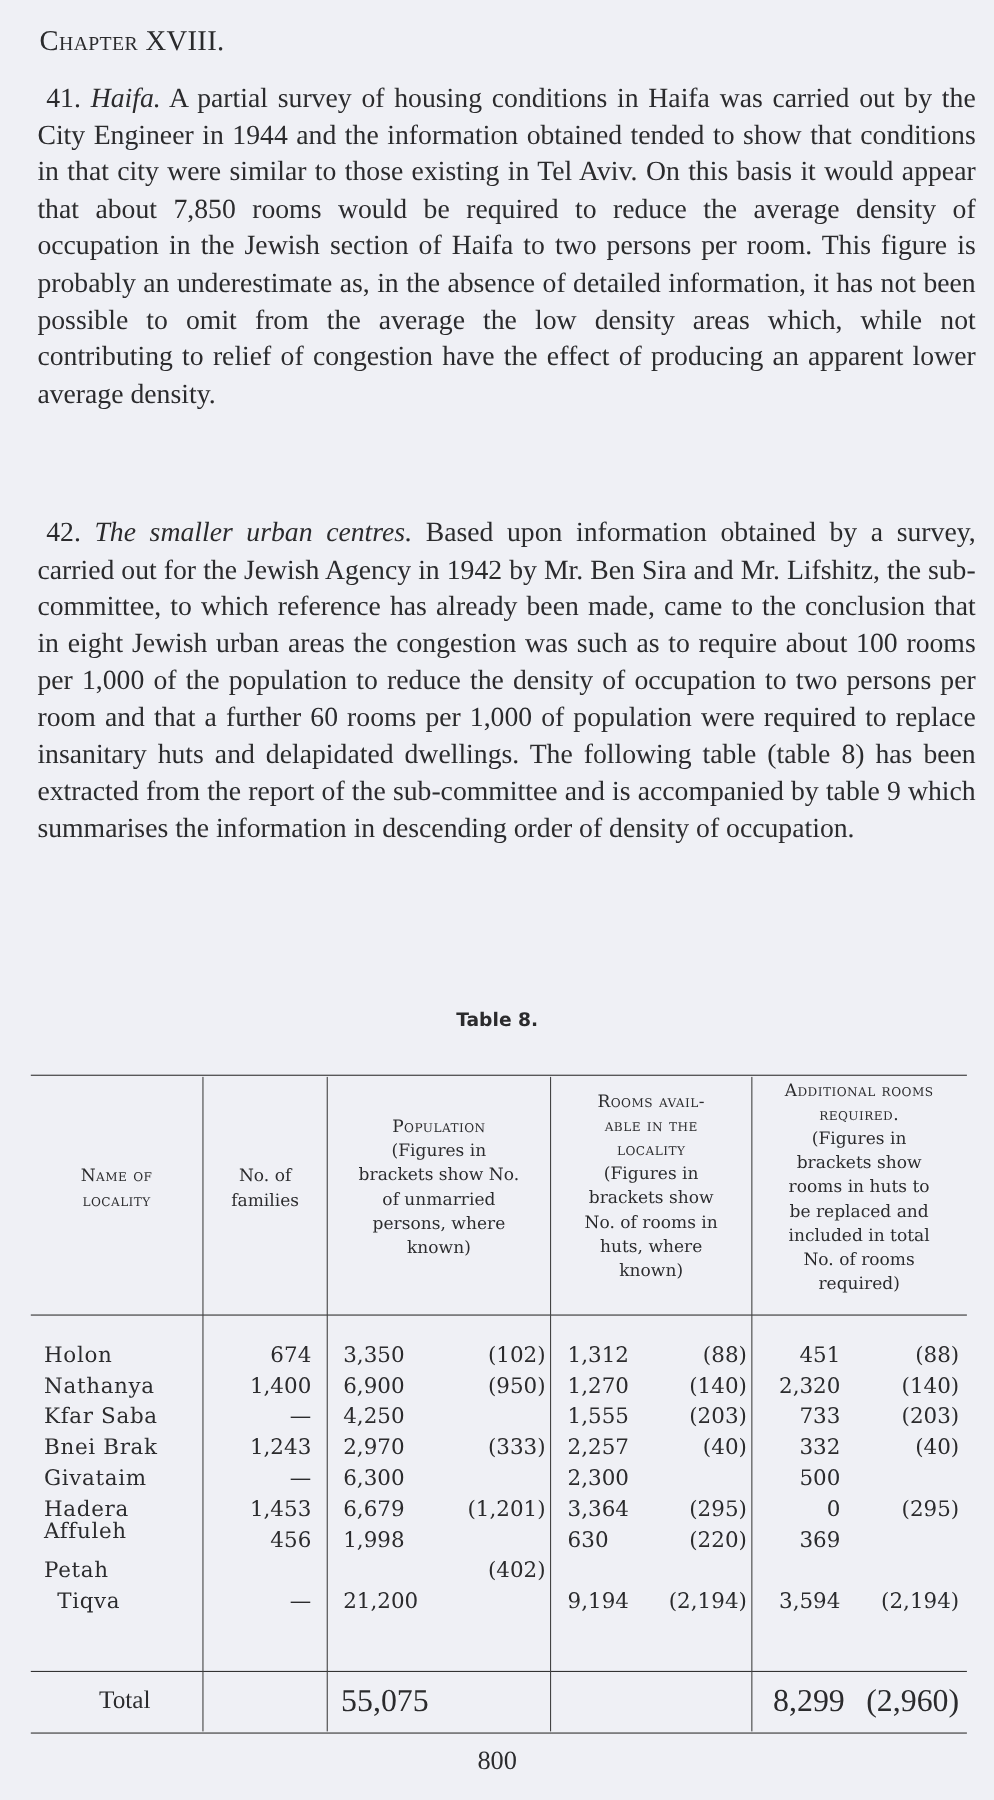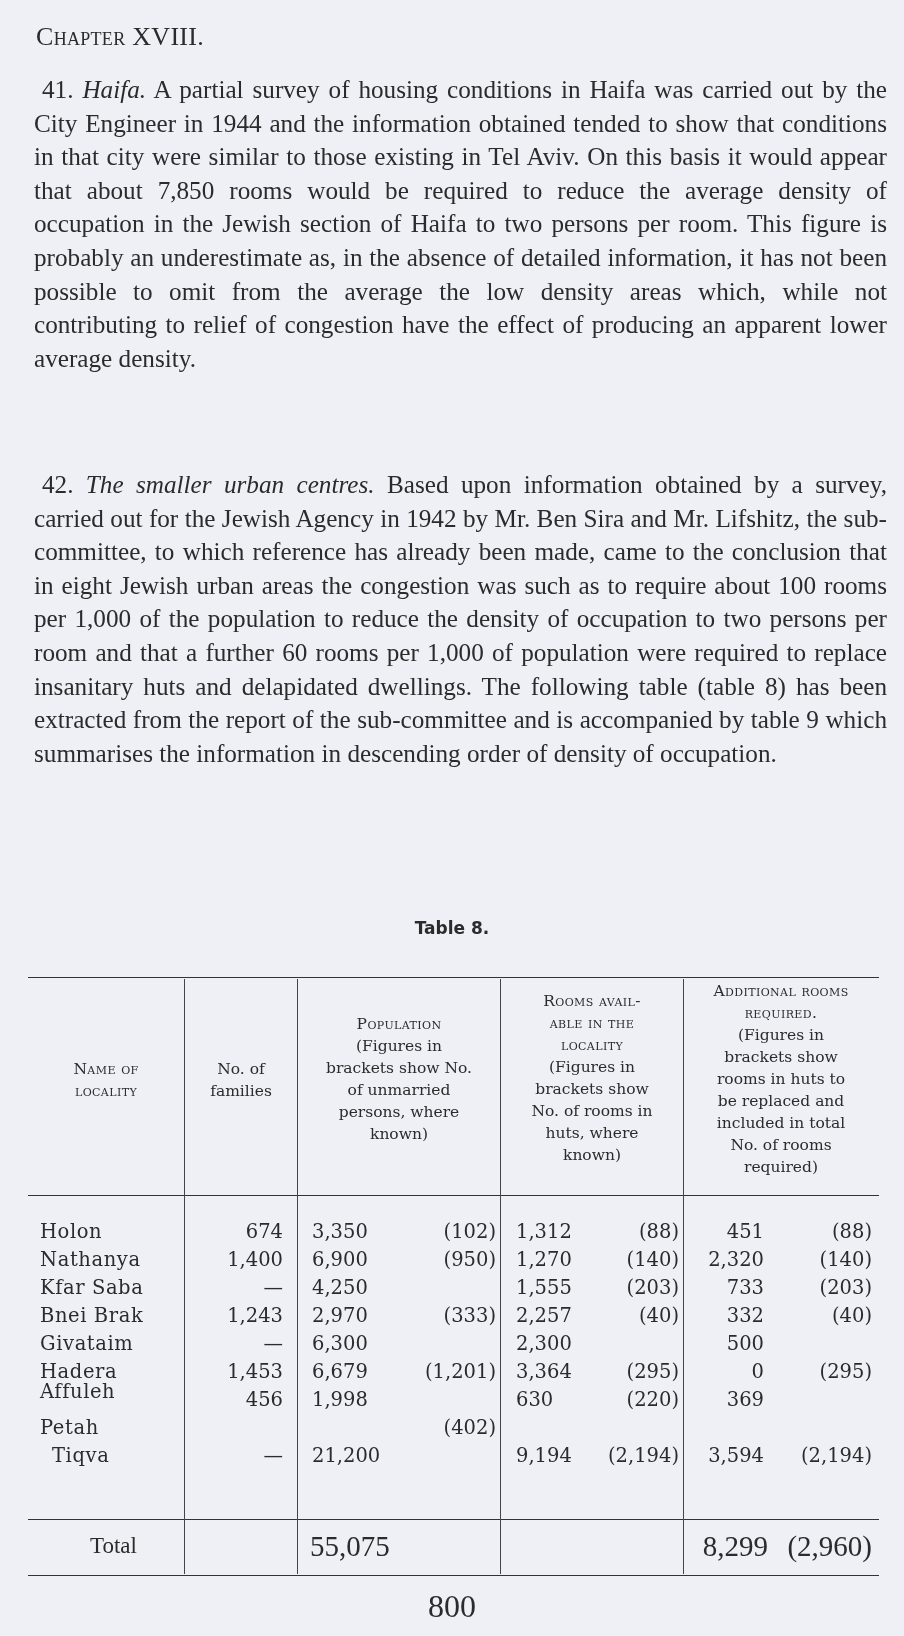--- a/index.html
+++ b/index.html
@@ -43,21 +43,21 @@
     position: absolute; font-family: "DejaVu Serif", serif; font-size: 19.5px;
     white-space: nowrap; line-height: 28px;
   }
   .name { left: 40px; letter-spacing: 0.6px; }
   .r { text-align: right; }
   .total-label { left: 90px; font-family: "Liberation Serif", serif; font-size: 23px; }
   .total-val { font-family: "Liberation Serif", serif; font-size: 29px; }
 
   .folio {
     position: absolute; left: 0; width: 904px; top: 1588px; text-align: center;
-    font-family: "Liberation Serif", serif; font-size: 32px;
+    font-family: "Liberation Serif", serif; font-size: 24px;
   }
 </style>
 </head>
 <body>
 
 <div class="page">
 
   <div class="chapter">Chapter XVIII.</div>
 
   <div class="para p41">

